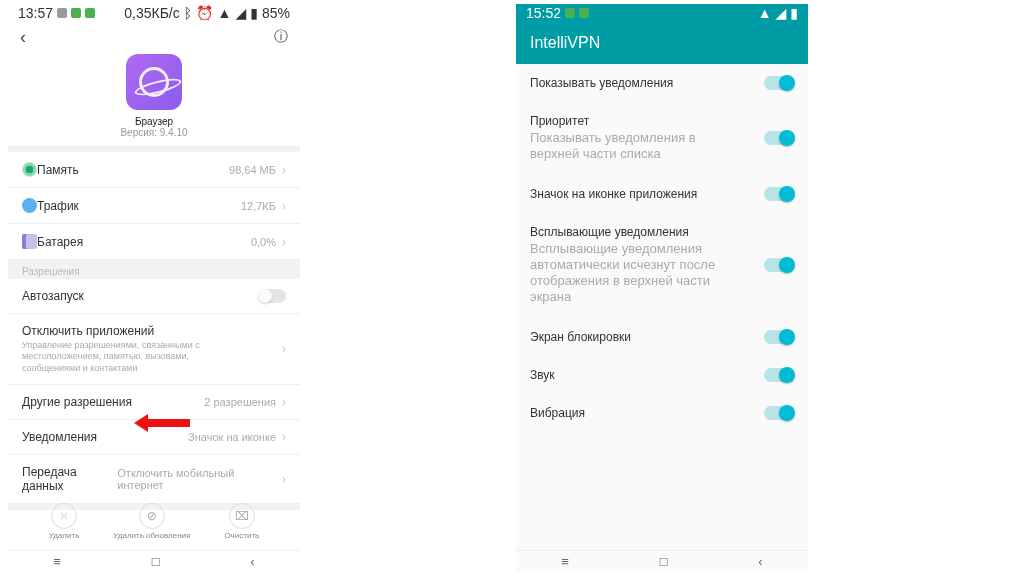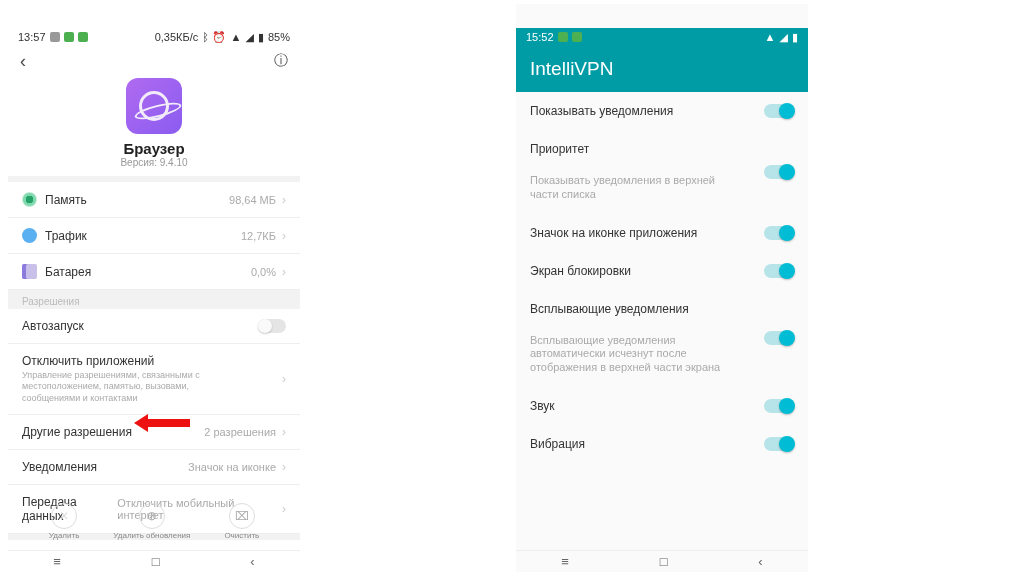--- a/index.html
+++ b/index.html
@@ -2,44 +2,44 @@
 <html><head>
 <meta charset="utf-8">
 <style>
   * { margin: 0; padding: 0; box-sizing: border-box; }
   body { background: #fff; font-family: -apple-system, "Helvetica Neue", Arial, sans-serif; width: 1024px; height: 576px; overflow: hidden; }
   .wrap { display: flex; gap: 8px; padding: 4px 8px; }
   .phone { width: 292px; height: 568px; background: #fff; position: relative; border: 0; }
   .phone.right { background: #fafafa; }
 
   
-  .statusbar { height: 18px; display: flex; justify-content: space-between; font-size: 11px; padding: 0 10px; color: #333; margin-top: 24px; }
+  .statusbar { height: 18px; display: flex; justify-content: space-between; font-size: 14px; padding: 0 10px; color: #333; }
   .statusbar .sb-left, .statusbar .sb-right { display: flex; align-items: center; gap: 4px; }
   .sb-ico { width: 10px; height: 10px; display: inline-block; border-radius: 2px; }
   .sb-green { background: #4caf50; }
   .sb-gray  { background: #999; }
   .statusbar.light { color: #fff; }
   .statusbar.teal-bg { background: #009ca6; }
 
   
   .hdr { height: 30px; display: flex; align-items: center; justify-content: space-between; padding: 0 6px; }
   .chev { font-size: 18px; color: #444; padding: 0 6px; }
   .info { font-size: 14px; color: #444; padding: 0 6px; }
 
   .app-block { text-align: center; padding: 2px 0 8px; }
   .app-icon { width: 56px; height: 56px; border-radius: 12px; background: linear-gradient(135deg,#b06af0,#8a5cf0); margin: 0 auto 6px; display: flex; align-items: center; justify-content: center; color: #fff; }
   .planet { width: 30px; height: 30px; border: 3px solid #f2ecfa; border-radius: 50%; position: relative; }
   .planet::after { content: ""; position: absolute; left: -8px; top: 11px; width: 44px; height: 8px; border: 2px solid #f2ecfa; border-radius: 50%; transform: rotate(-14deg); }
-  .app-name { font-size: 15px; color: #222; font-weight: 700; }
+  .app-name { font-size: 10px; color: #222; font-weight: 400; }
   .app-ver  { font-size: 10px; color: #999; }
 
   .sep { height: 6px; background: #f2f2f2; }
 
   .row { display: flex; align-items: center; justify-content: space-between; padding: 10px 14px; border-bottom: 1px solid #eee; font-size: 12px; color: #333; }
-  .row .lead { display: flex; align-items: center; gap: 8px; }
+  .row .lead { display: flex; align-items: center; }
   .row .val { color: #aaa; font-size: 11px; display: flex; align-items: center; gap: 6px; }
   .row .chv { color: #ccc; font-size: 12px; }
   .section-lbl { font-size: 10px; color: #bbb; padding: 6px 14px 2px; background: #f2f2f2; }
 
   .ico-s { width: 15px; height: 15px; border-radius: 50%; display: inline-block; }
   .ico-mem   { background: radial-gradient(circle,#27a36a 40%, #7fd9ae 42%); border: 1px solid #bde9d2; }
   .ico-traf  { background: #5ab0f0; }
   .ico-batt  { background: #c8c0e8; box-shadow: inset 4px 0 0 #8a7bdc; border-radius: 2px; }
 
   .multi { display: block; }
@@ -55,25 +55,25 @@
 
   .bottom-actions { position: absolute; bottom: 26px; left: 0; right: 0; display: flex; justify-content: center; gap: 34px; padding: 6px 0; }
   .baction { text-align: center; font-size: 8px; color: #888; }
   .baction .circ { width: 26px; height: 26px; border: 1px solid #ddd; border-radius: 50%; margin: 0 auto 2px; display: flex; align-items: center; justify-content: center; color: #aaa; font-size: 12px; }
   .baction.disabled .circ { color: #ddd; }
 
   .navbar { position: absolute; bottom: 0; left: 0; right: 0; height: 22px; display: flex; justify-content: space-around; align-items: center; font-size: 13px; color: #666; border-top: 1px solid #eee; }
   .navbar span { padding: 0 10px; }
 
   
-  .teal-title { background: #009ca6; color: #fff; font-size: 19px; padding: 12px 14px; }
+  .teal-title { background: #009ca6; color: #fff; font-size: 16px; padding: 12px 14px; }
   .r-row { display: flex; align-items: center; justify-content: space-between; padding: 12px 14px; font-size: 12px; color: #333; }
   .r-row .txt { max-width: 200px; }
   .r-row .ttl { font-size: 12px; color: #333; }
-  .r-row .sub { font-size: 11px; color: #aaa; line-height: 1.25; margin-top: 18px; }
+  .r-row .sub { font-size: 13px; color: #aaa; line-height: 1.25; margin-top: 2px; }
   .r-toggle { width: 30px; height: 14px; background: #b6e4e8; border-radius: 14px; position: relative; }
   .r-toggle .knob { position: absolute; width: 16px; height: 16px; background: #00bcd4; border-radius: 50%; top: -1px; right: -1px; box-shadow: 0 1px 2px rgba(0,0,0,.25);}
 
 </style>
 </head>
 <body>
 
 <div class="wrap">
 
   <div class="phone">
@@ -249,30 +249,30 @@
         <div class="r-row">
           <div class="txt">
             <div class="ttl">Значок на иконке приложения</div>
           </div>
           <div class="r-toggle">
             <div class="knob"></div>
           </div>
         </div>
         <div class="r-row">
           <div class="txt">
-            <div class="ttl">Экран блокировки</div>
-          </div>
-          <div class="r-toggle">
-            <div class="knob"></div>
-          </div>
-        </div>
-        <div class="r-row">
-          <div class="txt">
             <div class="ttl">Всплывающие уведомления</div>
             <div class="sub">Всплывающие уведомления автоматически исчезнут после отображения в верхней части экрана</div>
+          </div>
+          <div class="r-toggle">
+            <div class="knob"></div>
+          </div>
+        </div>
+        <div class="r-row">
+          <div class="txt">
+            <div class="ttl">Экран блокировки</div>
           </div>
           <div class="r-toggle">
             <div class="knob"></div>
           </div>
         </div>
         <div class="r-row">
           <div class="txt">
             <div class="ttl">Звук</div>
           </div>
           <div class="r-toggle">

